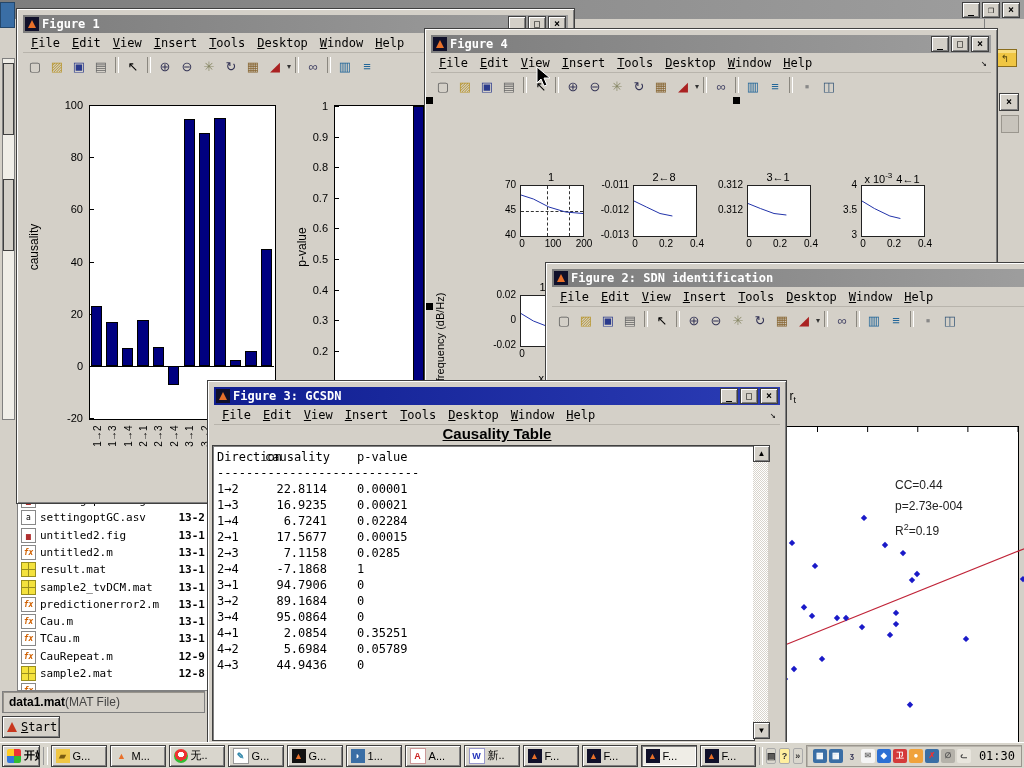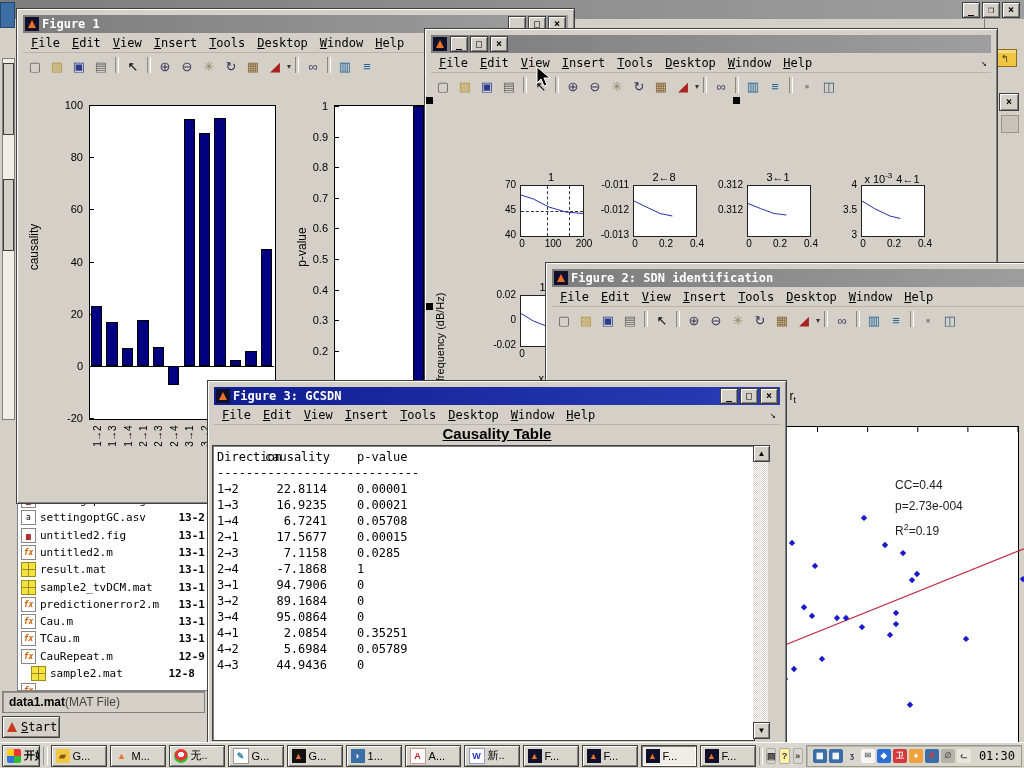--- a/index.html
+++ b/index.html
@@ -128,21 +128,21 @@
         <div class="frow" style="top:140.4px;padding:0 3px;box-sizing:border-box;">
           <span class="ficon m">fx</span>
           <span style="overflow:hidden;white-space:nowrap;">TCau.m</span>
           <span class="fdate">13-1</span>
         </div>
         <div class="frow" style="top:157.70000000000002px;padding:0 3px;box-sizing:border-box;">
           <span class="ficon m">fx</span>
           <span style="overflow:hidden;white-space:nowrap;">CauRepeat.m</span>
           <span class="fdate">12-9</span>
         </div>
-        <div class="frow" style="top:175px;padding:0 13px;box-sizing:border-box;">
+        <div class="frow" style="top:175px;padding:0 3px;box-sizing:border-box;">
           <span class="ficon mat"></span>
           <span style="overflow:hidden;white-space:nowrap;">sample2.mat</span>
           <span class="fdate">12-8</span>
         </div>
         <div class="frow" style="top:192.3px;padding:0 3px;box-sizing:border-box;">
           <span class="ficon m">fx</span>
           <span style="overflow:hidden;white-space:nowrap;"></span>
           <span class="fdate"></span>
         </div>
       </div>
@@ -264,20 +264,21 @@
         <div class="bar" style="left:378.6666666666667px;top:330.279px;width:11.416666666666666px;height:8.721px;"></div>
         <div class="bar" style="left:394.0833333333333px;top:33px;width:11.416666666666666px;height:306px;"></div>
         <div class="bar" style="left:455.75px;top:231.13194000000001px;width:11.416666666666666px;height:107.86806px;"></div>
         <div class="bar" style="left:471.16666666666663px;top:321.28566px;width:11.416666666666666px;height:17.71434px;"></div>
       </div>
   </div>
 
   <div id="fig4" class="win" style="left:424px;top:28px;width:560px;height:680px;z-index:4;">
     <div class="titlebar inactive">
       <span class="mlicon"></span>
+      <span class="title-text">Figure 4</span>
       <span class="tb-btns f-winbtns">
           <span class="tb-btn">_</span>
           <span class="tb-btn">□</span>
           <span class="tb-btn">×</span>
         </span>
     </div>
     <div class="menubar">
         <span class="menu-item"><u>F</u>ile</span>
         <span class="menu-item"><u>E</u>dit</span>
         <span class="menu-item"><u>V</u>iew</span>
@@ -535,21 +536,21 @@
         <span class="menu-item"><u>W</u>indow</span>
         <span class="menu-item"><u>H</u>elp</span>
         <span class="menu-chevron">↘</span>
       </div>
     <div style="position:absolute;left:0;top:44px;width:100%;text-align:center;font-weight:bold;font-size:15px;text-decoration:underline;">Causality Table</div>
     <div id="f3-list" class="listbox" style="left:4px;top:64px;width:541px;height:294px;">
         <div class="rowtxt" style="left:4px;top:4px;width:530px;"><span>Direction</span><span style="position:absolute;left:48px;">causality</span><span style="position:absolute;left:140px;">p-value</span></div>
         <div class="rowtxt" style="left:4px;top:20px;width:530px;">----------------------------</div>
         <div class="rowtxt" style="left:4px;top:36px;width:530px;"><span>1→2</span><span style="position:absolute;left:40px;width:70px;text-align:right;">22.8114</span><span style="position:absolute;left:140px;">0.00001</span></div>
         <div class="rowtxt" style="left:4px;top:52px;width:530px;"><span>1→3</span><span style="position:absolute;left:40px;width:70px;text-align:right;">16.9235</span><span style="position:absolute;left:140px;">0.00021</span></div>
-        <div class="rowtxt" style="left:4px;top:68px;width:530px;"><span>1→4</span><span style="position:absolute;left:40px;width:70px;text-align:right;">6.7241</span><span style="position:absolute;left:140px;">0.05708</span></div>
+        <div class="rowtxt" style="left:4px;top:68px;width:530px;"><span>1→4</span><span style="position:absolute;left:40px;width:70px;text-align:right;">6.7241</span><span style="position:absolute;left:140px;">0.02284</span></div>
         <div class="rowtxt" style="left:4px;top:84px;width:530px;"><span>2→1</span><span style="position:absolute;left:40px;width:70px;text-align:right;">17.5677</span><span style="position:absolute;left:140px;">0.00015</span></div>
         <div class="rowtxt" style="left:4px;top:100px;width:530px;"><span>2→3</span><span style="position:absolute;left:40px;width:70px;text-align:right;">7.1158</span><span style="position:absolute;left:140px;">0.0285</span></div>
         <div class="rowtxt" style="left:4px;top:116px;width:530px;"><span>2→4</span><span style="position:absolute;left:40px;width:70px;text-align:right;">-7.1868</span><span style="position:absolute;left:140px;">1</span></div>
         <div class="rowtxt" style="left:4px;top:132px;width:530px;"><span>3→1</span><span style="position:absolute;left:40px;width:70px;text-align:right;">94.7906</span><span style="position:absolute;left:140px;">0</span></div>
         <div class="rowtxt" style="left:4px;top:148px;width:530px;"><span>3→2</span><span style="position:absolute;left:40px;width:70px;text-align:right;">89.1684</span><span style="position:absolute;left:140px;">0</span></div>
         <div class="rowtxt" style="left:4px;top:164px;width:530px;"><span>3→4</span><span style="position:absolute;left:40px;width:70px;text-align:right;">95.0864</span><span style="position:absolute;left:140px;">0</span></div>
         <div class="rowtxt" style="left:4px;top:180px;width:530px;"><span>4→1</span><span style="position:absolute;left:40px;width:70px;text-align:right;">2.0854</span><span style="position:absolute;left:140px;">0.35251</span></div>
         <div class="rowtxt" style="left:4px;top:196px;width:530px;"><span>4→2</span><span style="position:absolute;left:40px;width:70px;text-align:right;">5.6984</span><span style="position:absolute;left:140px;">0.05789</span></div>
         <div class="rowtxt" style="left:4px;top:212px;width:530px;"><span>4→3</span><span style="position:absolute;left:40px;width:70px;text-align:right;">44.9436</span><span style="position:absolute;left:140px;">0</span></div>
       </div>

